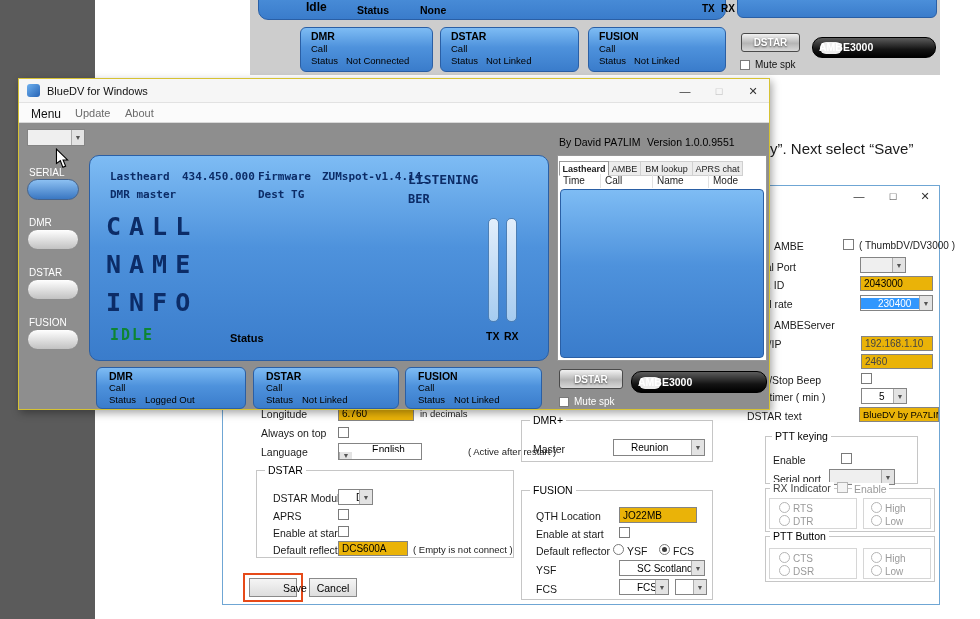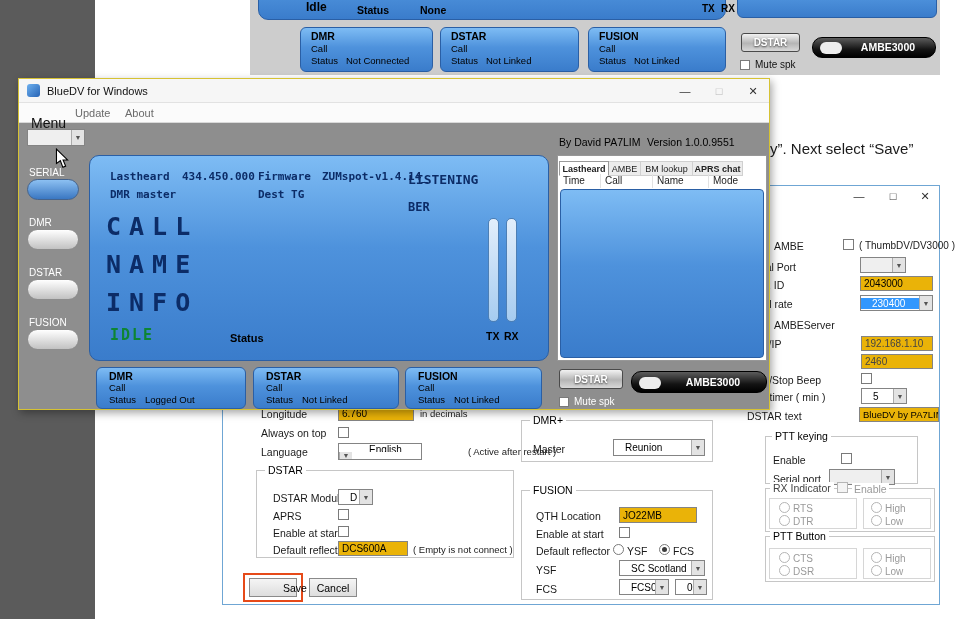--- a/index.html
+++ b/index.html
@@ -7,40 +7,40 @@
   body { position:relative; background:#fff; font-family:"Liberation Sans",sans-serif; overflow:hidden; }
   .abs { position:absolute; }
   .lbl { position:absolute; font-size:10.5px; color:#1a1a1a; white-space:nowrap; line-height:12px; }
   .bluegrad { background:linear-gradient(180deg,#7ebcf4 0%,#4e92dc 45%,#3a7ccb 100%); border:1px solid #2a5fa5; }
   .sp-title { position:absolute; font-weight:bold; font-size:10.5px; color:#000; white-space:nowrap; }
   .sp-row { position:absolute; font-size:9.5px; color:#000; white-space:nowrap; }
   .tb { position:absolute; background:#eab308; border:1px solid #848484; font-size:10px; color:#000;
         display:flex; align-items:center; padding:0 3px; overflow:hidden; white-space:nowrap; }
   .dd { position:absolute; background:#fff; border:1px solid #848484; font-size:10px; color:#000;
         display:flex; align-items:center; overflow:hidden; white-space:nowrap; }
-  .dd .val { flex:1; padding-left:11px; overflow:hidden; }
+  .dd .val { flex:1; padding-left:17px; overflow:hidden; }
   .dd .arr { width:13px; align-self:stretch; background:#e3e3e3; border-left:1px solid #ababab;
              display:flex; align-items:center; justify-content:center; font-size:7px; color:#555; }
   .dd.grey { background:#efefef; }
   .cb { position:absolute; width:11px; height:11px; background:#fff; border:1px solid #7a7a7a; }
   .rb { position:absolute; width:11px; height:11px; background:#fff; border:1px solid #7a7a7a; border-radius:50%; }
   .rb.sel::after { content:""; position:absolute; inset:2px; background:#3c3c3c; border-radius:50%; }
   .rb.dis { border-color:#b5b5b5; }
   .dlbl { color:#9a9a9a; }
   .gb { position:absolute; border:1px solid #c6c6c6; }
   .legend { position:absolute; background:#fff; padding:0 3px; font-size:10.5px; color:#000; white-space:nowrap; }
   .btn { position:absolute; background:linear-gradient(#f5f5f5,#dddddd); border:1px solid #8a8a8a;
          font-size:10.5px; color:#000; display:flex; align-items:center; justify-content:center; }
   .silver-btn { position:absolute; background:linear-gradient(180deg,#f2f2f2 0%,#b5b5b5 55%,#d8d8d8 100%);
                 border:1px solid #4a4a4a; border-radius:3px; color:#fff; font-weight:bold; font-size:10px;
                 display:flex; align-items:center; justify-content:center; text-shadow:0 1px 2px rgba(0,0,0,.65); }
   .dark-btn { position:absolute; background:linear-gradient(180deg,#5c5c5c 0%,#141414 60%,#000 100%);
               border:1px solid #000; border-radius:10px; color:#fff; font-weight:bold; font-size:10.5px; }
   .dark-btn .oval { position:absolute; left:7px; background:#ededed; border-radius:7px; width:22px; height:12px; }
-  .dark-btn .dlabel { position:absolute; left:0; right:0; text-align:center; padding-left:28px; }
+  .dark-btn .dlabel { position:absolute; left:0; right:0; text-align:left; padding-left:6px; }
   .winbtn { position:absolute; display:flex; align-items:center; justify-content:center; font-size:11px; color:#333; }
   .lcd { font-family:"DejaVu Sans Mono",monospace; font-weight:bold; color:#0c2c67; position:absolute; white-space:nowrap; }
   .lcd-big { font-size:25px; letter-spacing:8px; }
   .meter { position:absolute; width:11px; height:104px; border:1px solid #4d7fb5; border-radius:5px;
            background:linear-gradient(180deg,#e2eefb,#a6ccf0); }
   .tab { display:inline-block; height:15px; line-height:15px; text-align:center; font-size:9px; color:#222;
          background:#ececec; border:1px solid #d0d0d0; border-left:none; }
   .tab.sel { background:#fff; border:1px solid #9a9a9a; border-bottom:1px solid #fff; font-weight:bold; }
   .hcell { height:14px; line-height:14px; font-size:10px; color:#222; padding-left:4px; border-right:1px solid #e2e2e2; }
 </style>
@@ -249,21 +249,21 @@
 
   <div class="abs" style="left:0;top:0;width:750px;height:24px;background:#f6f6f6;border-bottom:1px solid #e2e2e2;">
     <span class="abs" style="left:8px;top:5px;width:13px;height:13px;border-radius:3px;background:linear-gradient(135deg,#6db0ef,#2763b5);"></span>
     <span class="abs" style="left:28px;top:6px;font-size:11px;color:#111;">BlueDV for Windows</span>
     <div class="winbtn" style="left:650px;top:0;width:32px;height:24px;">—</div>
     <div class="winbtn" style="left:684px;top:0;width:32px;height:24px;color:#b8b8b8;">□</div>
     <div class="winbtn" style="left:718px;top:0;width:32px;height:24px;">✕</div>
   </div>
 
   <div class="abs" style="left:0;top:24px;width:750px;height:20px;background:#fbfbfb;border-bottom:1px solid #d9d9d9;">
-    <span class="abs" style="left:12px;top:4px;font-size:14px;color:#111;margin-top:8px;">Menu</span>
+    <span class="abs" style="left:12px;top:4px;font-size:12px;color:#111;">Menu</span>
     <span class="abs" style="left:56px;top:4px;font-size:11px;color:#6a6a6a;">Update</span>
     <span class="abs" style="left:106px;top:4px;font-size:11px;color:#6a6a6a;">About</span>
   </div>
 
   <div class="dd grey" style="left:8px;top:50px;width:58px;height:17px;">
     <span class="val"></span>
     <span class="arr">▼</span>
   </div>
   <span class="abs" style="left:540px;top:57px;font-size:10.5px;color:#000;">By David PA7LIM</span>
   <span class="abs" style="left:628px;top:57px;font-size:10.5px;color:#000;">Version 1.0.0.9551</span>
@@ -278,35 +278,35 @@
   <div class="abs" style="left:8px;top:250px;width:52px;height:21px;border-radius:11px;background:linear-gradient(180deg,#ffffff,#c2c2c2);border:1px solid #8d8d8d;"></div>
 
   <div class="abs bluegrad" style="left:70px;top:76px;width:460px;height:206px;border-radius:10px;">
     <span class="lcd" style="left:20px;top:14px;font-size:11px;">Lastheard</span>
     <span class="lcd" style="left:92px;top:14px;font-size:11px;">434.450.000</span>
     <span class="lcd" style="left:168px;top:14px;font-size:11px;">Firmware</span>
     <span class="lcd" style="left:232px;top:14px;font-size:11px;">ZUMspot-v1.4.14_</span>
     <span class="lcd" style="left:20px;top:32px;font-size:11px;">DMR master</span>
     <span class="lcd" style="left:168px;top:32px;font-size:11px;">Dest TG</span>
     <span class="lcd" style="left:318px;top:16px;font-size:13px;">LISTENING</span>
-    <span class="lcd" style="left:318px;top:36px;font-size:12px;margin-top:8px;">BER</span>
+    <span class="lcd" style="left:318px;top:36px;font-size:12px;">BER</span>
     <span class="lcd lcd-big" style="left:16px;top:56px;">CALL</span>
     <span class="lcd lcd-big" style="left:16px;top:94px;">NAME</span>
     <span class="lcd lcd-big" style="left:16px;top:132px;">INFO</span>
     <span class="lcd" style="left:20px;top:170px;font-size:15px;letter-spacing:2px;color:#0d8534;">IDLE</span>
     <span class="abs" style="left:140px;top:176px;font-size:11px;font-weight:bold;color:#000;">Status</span>
     <span class="meter" style="left:398px;top:62px;"></span>
     <span class="meter" style="left:416px;top:62px;"></span>
     <span class="abs" style="left:396px;top:174px;font-size:10.5px;font-weight:bold;color:#000;">TX</span>
     <span class="abs" style="left:414px;top:174px;font-size:10.5px;font-weight:bold;color:#000;">RX</span>
   </div>
 
   <div class="abs" style="left:538px;top:76px;width:210px;height:206px;background:#fff;border:1px solid #979797;">
     <div class="abs" style="left:1px;top:2px;white-space:nowrap;">
-      <span class="tab sel" style="width:50px;border-left:1px solid #9a9a9a;">Lastheard</span><span class="tab" style="width:32px;">AMBE</span><span class="tab" style="width:52px;">BM lookup</span><span class="tab" style="width:50px;font-weight:bold;">APRS chat</span>
+      <span class="tab sel" style="width:50px;border-left:1px solid #9a9a9a;">Lastheard</span><span class="tab" style="width:32px;">AMBE</span><span class="tab" style="width:52px;">BM lookup</span><span class="tab" style="width:50px;">APRS chat</span>
     </div>
     <div class="abs" style="left:1px;top:18px;display:flex;width:206px;">
       <span class="hcell" style="width:42px;">Time</span>
       <span class="hcell" style="width:52px;">Call</span>
       <span class="hcell" style="width:56px;">Name</span>
       <span class="hcell" style="width:54px;border-right:none;">Mode</span>
     </div>
     <div class="abs bluegrad" style="left:2px;top:33px;width:204px;height:169px;border-radius:4px;"></div>
   </div>
 

